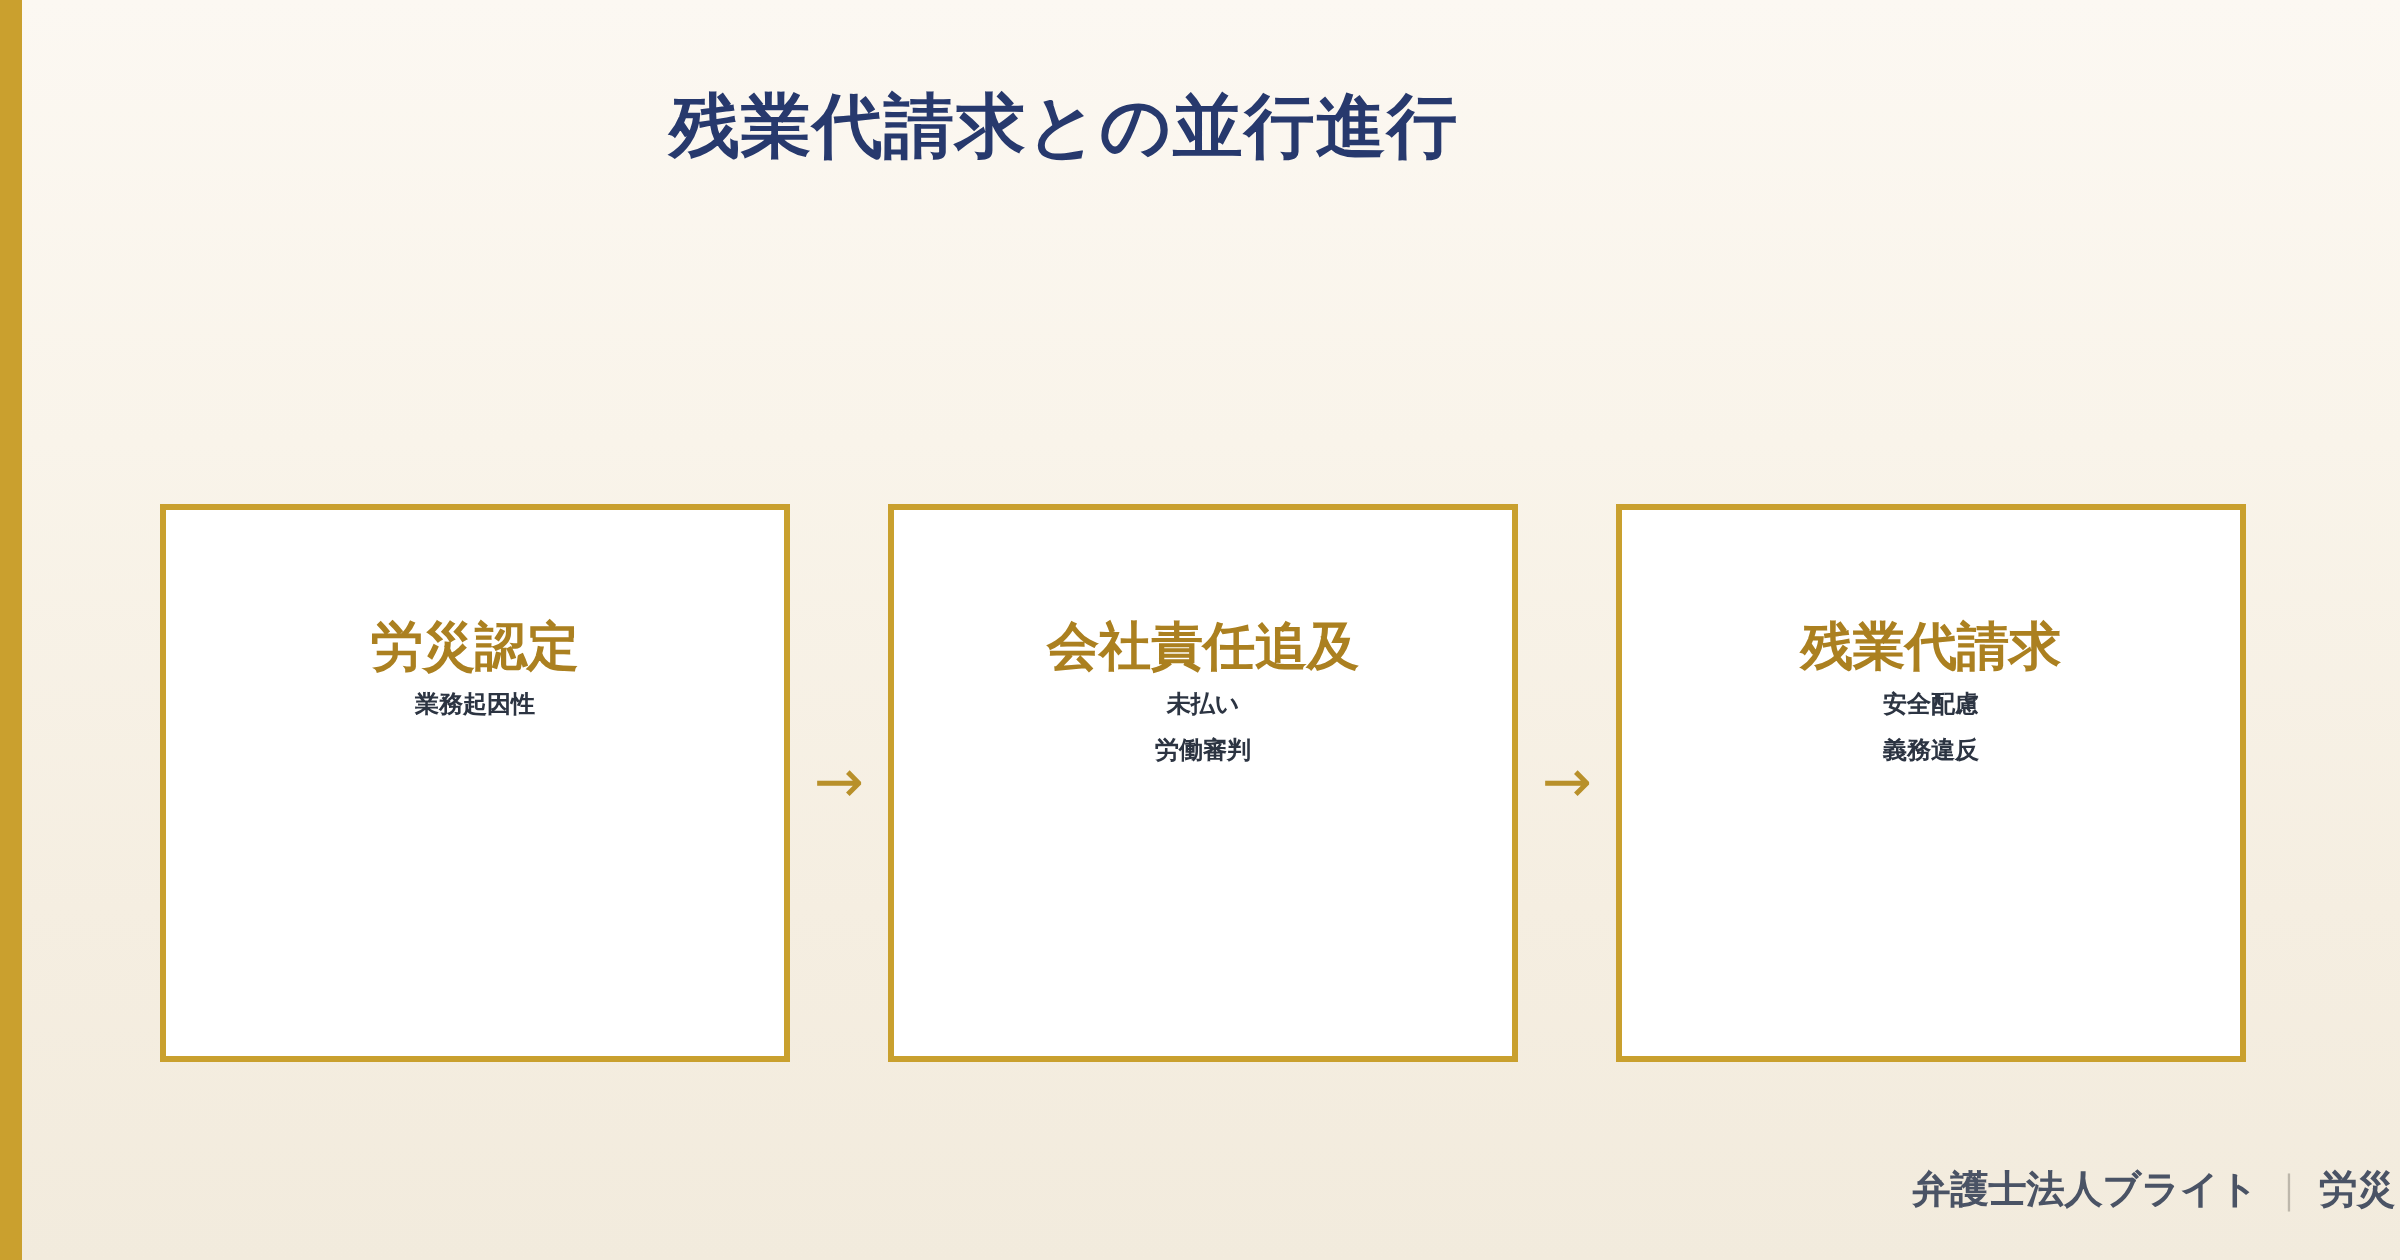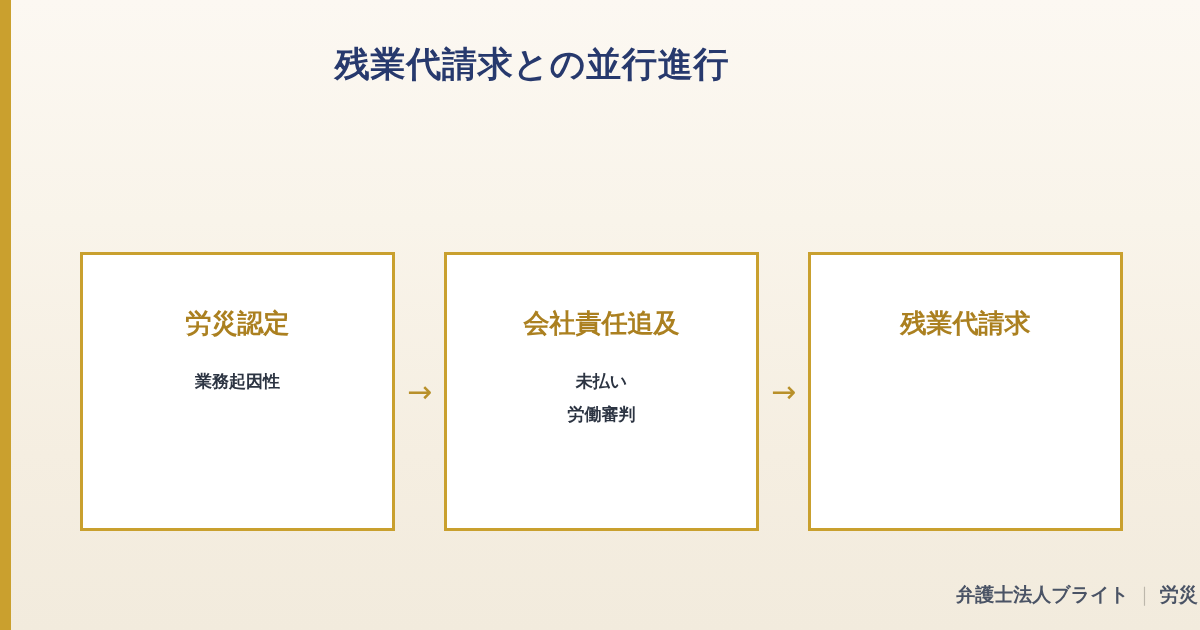--- a/index.html
+++ b/index.html
@@ -78,22 +78,21 @@
   .card-heading {
     font-size: 26px;
     font-weight: bold;
     color: #ab8020;
     line-height: 1.3;
     text-align: center;
     white-space: nowrap;
   }
 
   .card-body {
-    margin-top: 24px;
-    font-size: 17px;
+    font-size: 12px;
     font-weight: bold;
     color: #2c3442;
     line-height: 1.95;
     text-align: center;
   }
   .card-body .line {
     display: block;
     white-space: nowrap;
   }
 
@@ -157,20 +156,24 @@
       <div class="card-body">
         <span class="line">未払い</span>
         <span class="line">労働審判</span>
       </div>
     </div>
 
     <div class="flow-arrow">→</div>
 
     <div class="flow-card">
       <div class="card-heading">残業代請求</div>
+      <div class="card-body">
+        <span class="line">安全配慮</span>
+        <span class="line">義務違反</span>
+      </div>
     </div>
 
   </div>
 
   <div class="footer">
     <span class="inner">
       <span>弁護士法人ブライト</span><span class="sep">｜</span><span>労災 colu</span>
     </span>
   </div>
 

